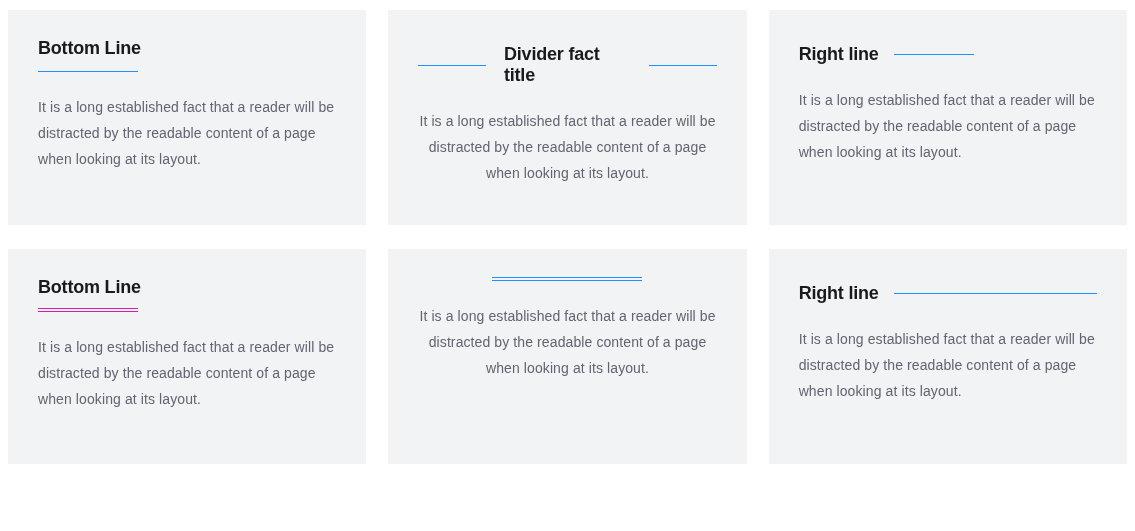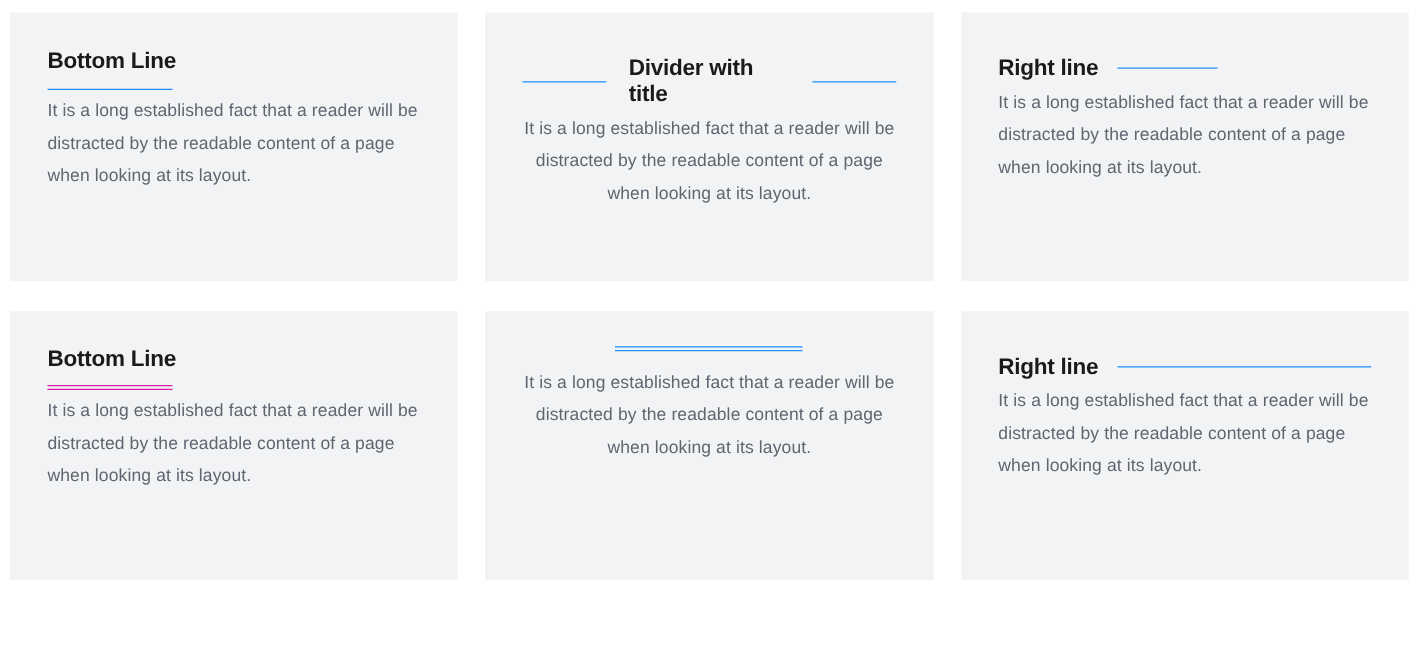--- a/index.html
+++ b/index.html
@@ -22,21 +22,21 @@
     .title {
       font-size: 18px;
       font-weight: 600;
       color: #1a1a1a;
       letter-spacing: -0.2px;
     }
     .body-text {
       font-size: 14px;
       line-height: 1.85;
       color: #606570;
-      margin-top: 4px;
+      margin-top: 23px;
       letter-spacing: 0.1px;
     }
 
     
     .bottom-line-single {
       width: 100px;
       height: 1px;
       background: #1e90ff;
       margin-top: 12px;
     }
@@ -102,21 +102,21 @@
 
   <div class="card">
     <div class="title">Bottom Line</div>
     <div class="bottom-line-single"></div>
     <div class="body-text">It is a long established fact that a reader will be distracted by the readable content of a page when looking at its layout.</div>
   </div>
 
   <div class="card">
     <div class="flank-row">
       <div class="flank-line"></div>
-      <div class="title">Divider with title</div>
+      <div class="title">Divider fact title</div>
       <div class="flank-line"></div>
     </div>
     <div class="body-text center-text">It is a long established fact that a reader will be distracted by the readable content of a page when looking at its layout.</div>
   </div>
 
   <div class="card">
     <div class="right-row">
       <div class="title">Right line</div>
       <div class="right-line"></div>
     </div>

